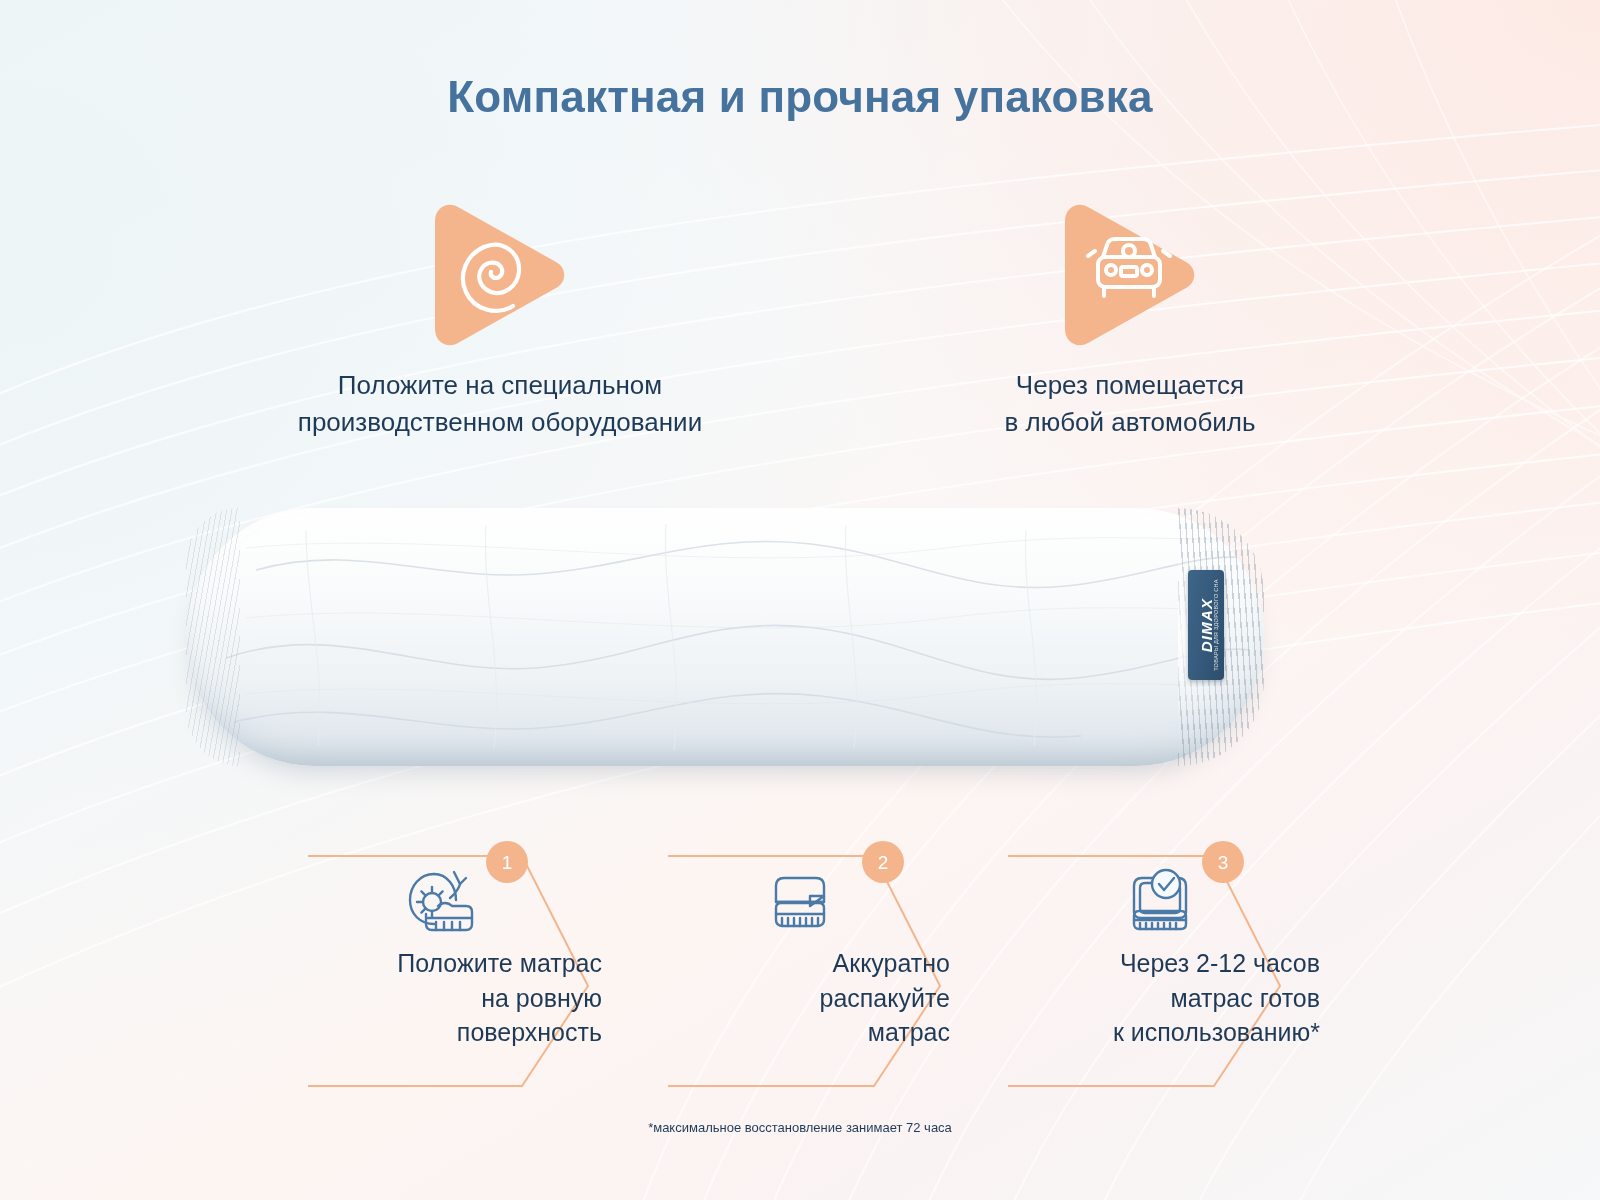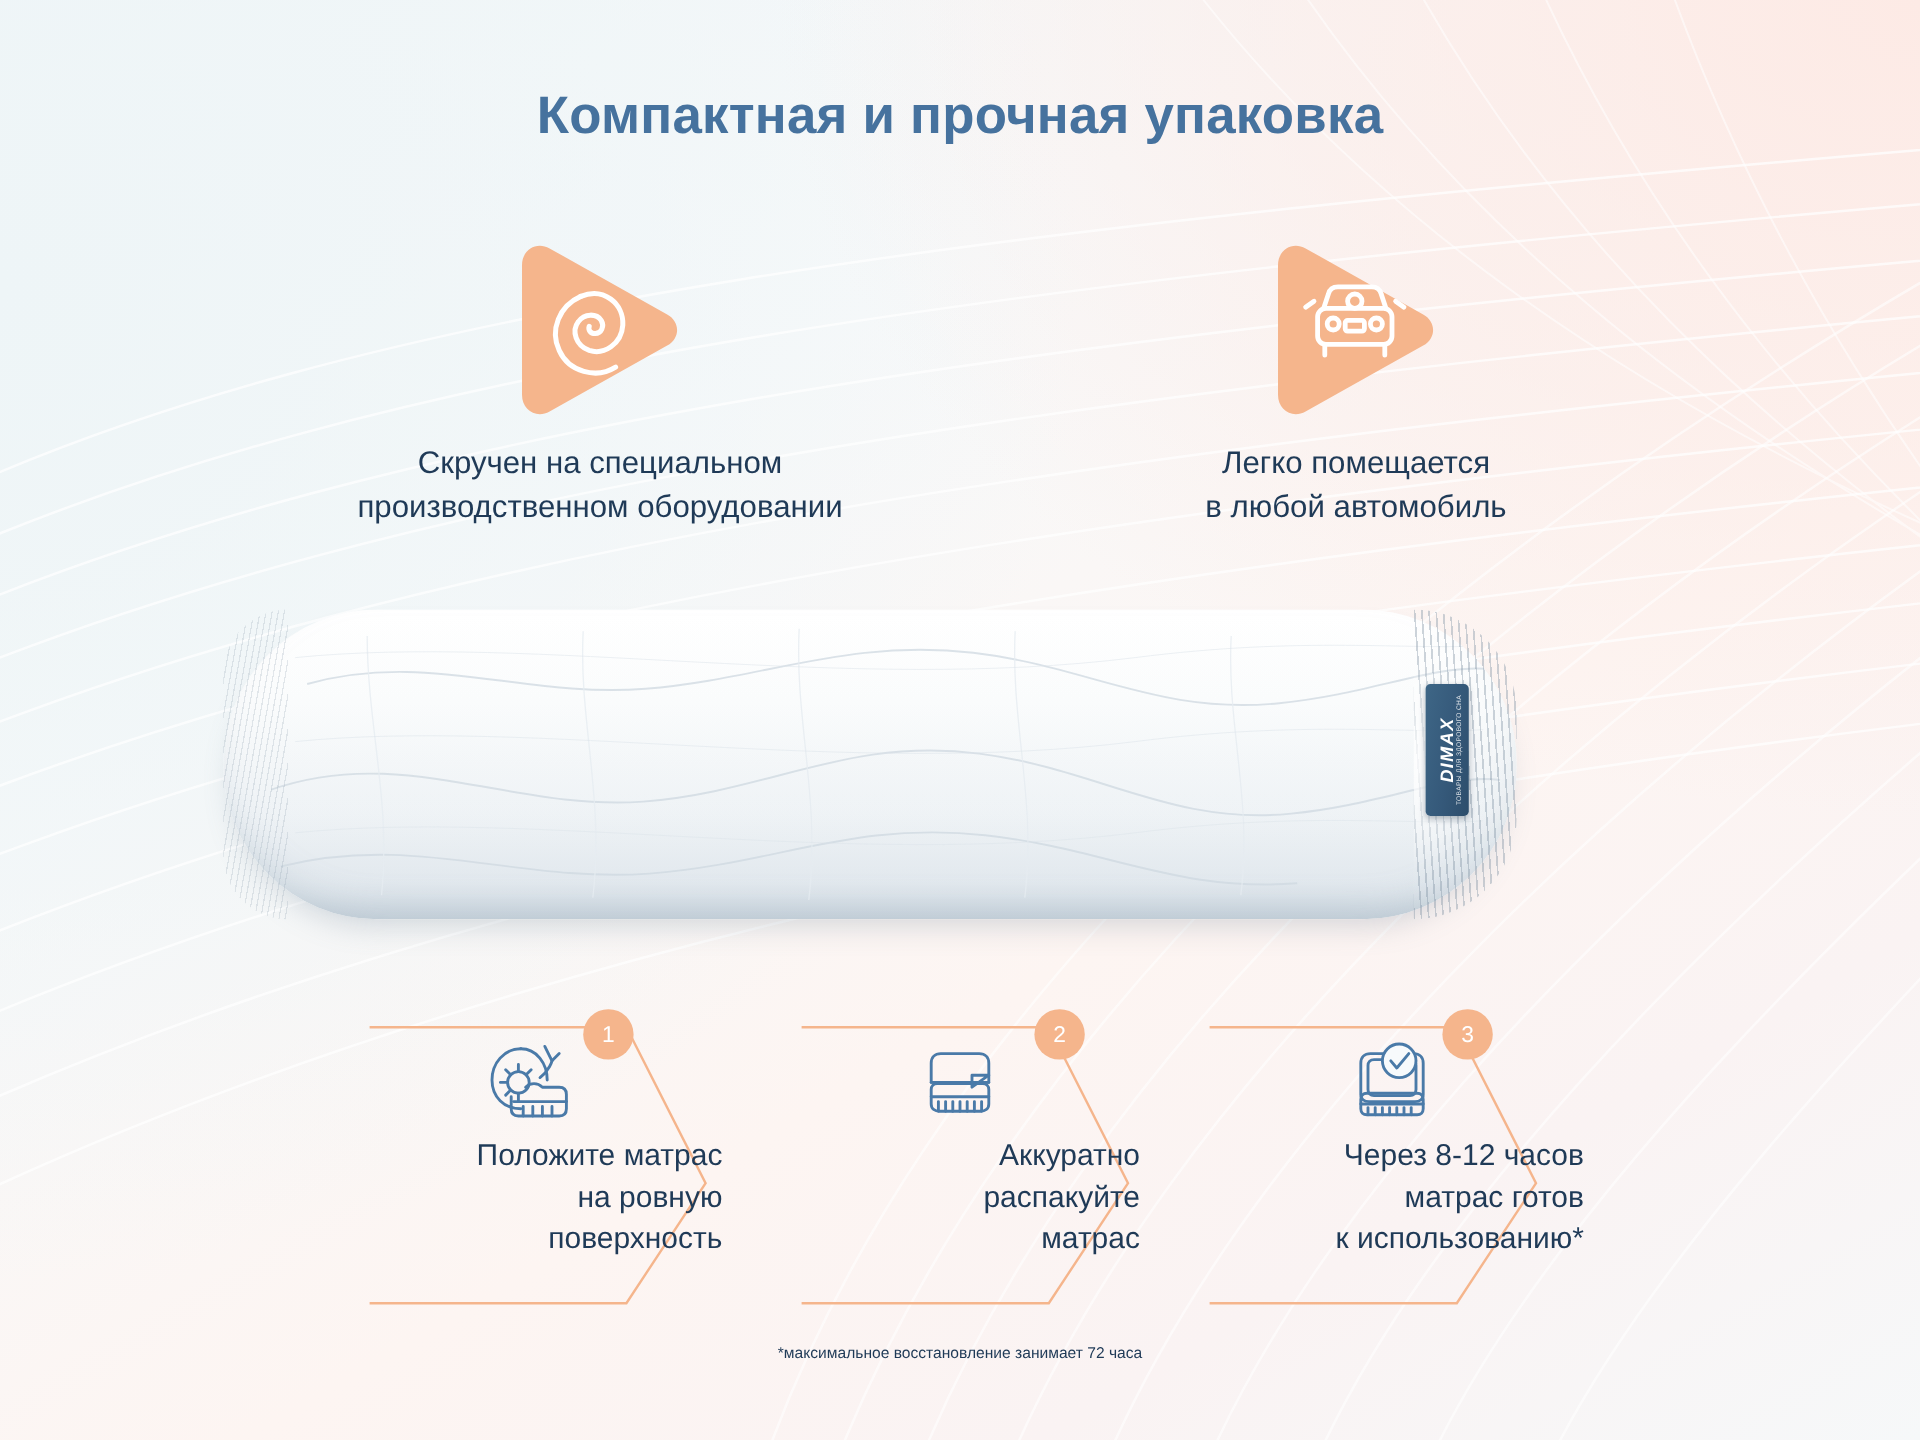--- a/index.html
+++ b/index.html
@@ -257,41 +257,41 @@
   <div class="feature" id="feature-roll">
     <div class="tri-wrap">
       <svg width="150" height="160" viewBox="0 0 150 160">
         <path d="M33 12 C 22 6, 10 13, 10 26 L 10 134 C 10 147, 22 154, 33 148 L 131 93 C 142 87, 142 73, 131 67 Z" fill="#f5b58c"></path>
         <g fill="none" stroke="#ffffff" stroke-width="4.2" stroke-linecap="round">
           <path d="M59 52 C 78 44, 95 58, 94 76 C 93 92, 78 101, 66 97 C 55 93, 51 81, 57 73 C 62 66, 72 66, 76 72 C 79 77, 76 83, 71 83 C 67 83, 65 80, 66 77"></path>
           <path d="M59 52 C 41 60, 33 80, 41 97 C 49 115, 72 121, 88 111"></path>
         </g>
       </svg>
     </div>
-    <div class="caption">Скручен на специальном
+    <div class="caption">Положите на специальном
 производственном оборудовании</div>
   </div>
 
   <div class="feature" id="feature-car">
     <div class="tri-wrap">
       <svg width="150" height="160" viewBox="0 0 150 160">
         <path d="M33 12 C 22 6, 10 13, 10 26 L 10 134 C 10 147, 22 154, 33 148 L 131 93 C 142 87, 142 73, 131 67 Z" fill="#f5b58c"></path>
         <g fill="none" stroke="#ffffff" stroke-width="4" stroke-linecap="round" stroke-linejoin="round">
           <path d="M48 62 L 52 50 C 53 46, 56 44, 60 44 L 88 44 C 92 44, 95 46, 96 50 L 100 62"></path>
           <rect x="43" y="62" width="62" height="30" rx="7"></rect>
           <path d="M49 92 L 49 101 M 99 92 L 99 101"></path>
           <circle cx="56" cy="75" r="5"></circle>
           <circle cx="92" cy="75" r="5"></circle>
           <rect x="66" y="72" width="16" height="9" rx="2"></rect>
           <path d="M40 56 L 33 61 M 108 56 L 115 61"></path>
           <circle cx="74" cy="56" r="6"></circle>
         </g>
       </svg>
     </div>
-    <div class="caption">Легко помещается
+    <div class="caption">Через помещается
 в любой автомобиль</div>
   </div>
 
   <div id="mattress-roll">
     <div class="roll-body"></div>
     <div class="roll-quilt">
       <svg width="1078" height="258" viewBox="0 0 1078 258">
         <g fill="none" stroke="#cfd9e1" stroke-width="1.6" opacity="0.75">
           <path d="M70 62 C 170 34, 250 74, 352 66 C 450 58, 520 24, 625 36 C 720 47, 780 88, 880 78 C 960 70, 1010 44, 1060 50"></path>
           <path d="M40 150 C 150 112, 240 168, 350 160 C 455 152, 520 106, 630 120 C 730 133, 790 180, 890 170 C 965 163, 1020 136, 1064 142"></path>
@@ -381,21 +381,21 @@
             <path d="M14 24 C 14 19, 17 16, 22 16 L 58 16 C 63 16, 66 19, 66 24 L 66 50 C 66 54, 63 56, 59 56 L 21 56 C 17 56, 14 54, 14 50 Z"></path>
             <path d="M20 26 C 20 23, 22 21, 25 21 L 55 21 C 58 21, 60 23, 60 26 L 60 46 C 60 49, 58 51, 55 51 L 25 51 C 22 51, 20 49, 20 46 Z"></path>
             <path d="M14 54 C 14 51, 16 49, 19 49 L 61 49 C 64 49, 66 51, 66 54 L 66 62 C 66 65, 64 67, 61 67 L 19 67 C 16 67, 14 65, 14 62 Z"></path>
             <path d="M14 58 L 66 58"></path>
             <path d="M20 61 L 20 67 M 26 61 L 26 67 M 32 61 L 32 67 M 38 61 L 38 67 M 44 61 L 44 67 M 50 61 L 50 67 M 56 61 L 56 67"></path>
             <circle cx="46" cy="22" r="14" fill="#f7fafc"></circle>
             <path d="M39 22 L 44 28 L 54 16"></path>
           </g>
         </svg>
       </div>
-      <div class="step-text">Через 8-12 часов
+      <div class="step-text">Через 2-12 часов
 матрас готов
 к использованию*</div>
     </div>
 
   </div>
 
   <div id="footnote">*максимальное восстановление занимает 72 часа</div>
 
 </div>
 

